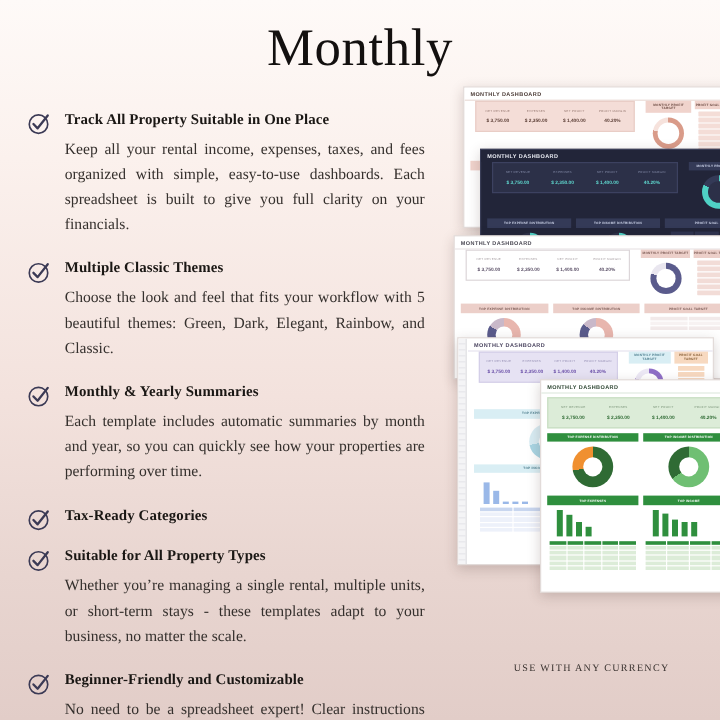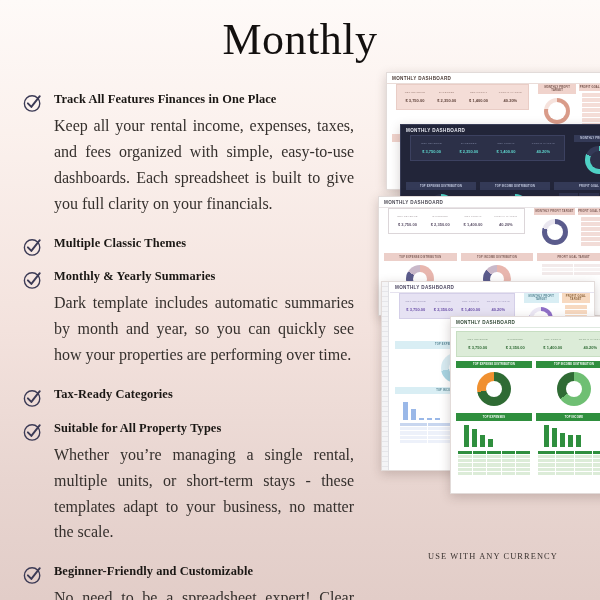--- a/index.html
+++ b/index.html
@@ -23,21 +23,21 @@
   }
   .feature{ position:relative; padding-left:32px; margin-bottom:19px; }
   .feature:last-child{ margin-bottom:0; }
   .check-icon{ position:absolute; left:0; top:0px; width:22px; height:22px; }
   .feat-title{
     font-family:"Liberation Serif", serif; font-weight:700;
     font-size:12.4px; color:#1a1714; letter-spacing:.1px;
     margin-bottom:6px; line-height:1.2;
   }
   .feat-body{
-    font-family:"Liberation Serif", serif; font-size:16px;
+    font-family:"Liberation Serif", serif; font-size:13px;
     color:#35302d; line-height:1.62; text-align:justify;
     padding-right:6px;
   }
 
   
   .currency{
     position:absolute; left:390px; top:552px; width:206px; text-align:center;
   }
   .currency .line1{
     font-family:"Liberation Serif", serif; font-size:8.4px;
@@ -634,43 +634,44 @@
 
 <div class="features">
 
   <div class="feature">
     <span class="check-icon">
       <svg viewBox="0 0 24 24" width="22" height="22">
         <circle cx="11" cy="12.5" r="8.4" fill="none" stroke="#3b3a55" stroke-width="1.5"></circle>
         <path d="M6.4 12.4 L10.2 16.3 L19.4 4.6" fill="none" stroke="#3b3a55" stroke-width="2.1" stroke-linecap="round" stroke-linejoin="round"></path>
       </svg>
     </span>
-    <div class="feat-title">Track All Features Finances in One Place</div>
+    <div class="feat-title">Track All Property Suitable in One Place</div>
     <div class="feat-body">Keep all your rental income, expenses, taxes, and fees organized with simple, easy-to-use dashboards. Each spreadsheet is built to give you full clarity on your financials.</div>
   </div>
 
   <div class="feature">
     <span class="check-icon">
       <svg viewBox="0 0 24 24" width="22" height="22">
         <circle cx="11" cy="12.5" r="8.4" fill="none" stroke="#3b3a55" stroke-width="1.5"></circle>
         <path d="M6.4 12.4 L10.2 16.3 L19.4 4.6" fill="none" stroke="#3b3a55" stroke-width="2.1" stroke-linecap="round" stroke-linejoin="round"></path>
       </svg>
     </span>
     <div class="feat-title">Multiple Classic Themes</div>
+    <div class="feat-body">Choose the look and feel that fits your workflow with 5 beautiful themes: Green, Dark, Elegant, Rainbow, and Classic.</div>
   </div>
 
   <div class="feature">
     <span class="check-icon">
       <svg viewBox="0 0 24 24" width="22" height="22">
         <circle cx="11" cy="12.5" r="8.4" fill="none" stroke="#3b3a55" stroke-width="1.5"></circle>
         <path d="M6.4 12.4 L10.2 16.3 L19.4 4.6" fill="none" stroke="#3b3a55" stroke-width="2.1" stroke-linecap="round" stroke-linejoin="round"></path>
       </svg>
     </span>
     <div class="feat-title">Monthly &amp; Yearly Summaries</div>
-    <div class="feat-body">Dark template includes automatic summaries by month and year, so you can quickly see how your properties are performing over time.</div>
+    <div class="feat-body">Each template includes automatic summaries by month and year, so you can quickly see how your properties are performing over time.</div>
   </div>
 
   <div class="feature">
     <span class="check-icon">
       <svg viewBox="0 0 24 24" width="22" height="22">
         <circle cx="11" cy="12.5" r="8.4" fill="none" stroke="#3b3a55" stroke-width="1.5"></circle>
         <path d="M6.4 12.4 L10.2 16.3 L19.4 4.6" fill="none" stroke="#3b3a55" stroke-width="2.1" stroke-linecap="round" stroke-linejoin="round"></path>
       </svg>
     </span>
     <div class="feat-title">Tax-Ready Categories</div>

